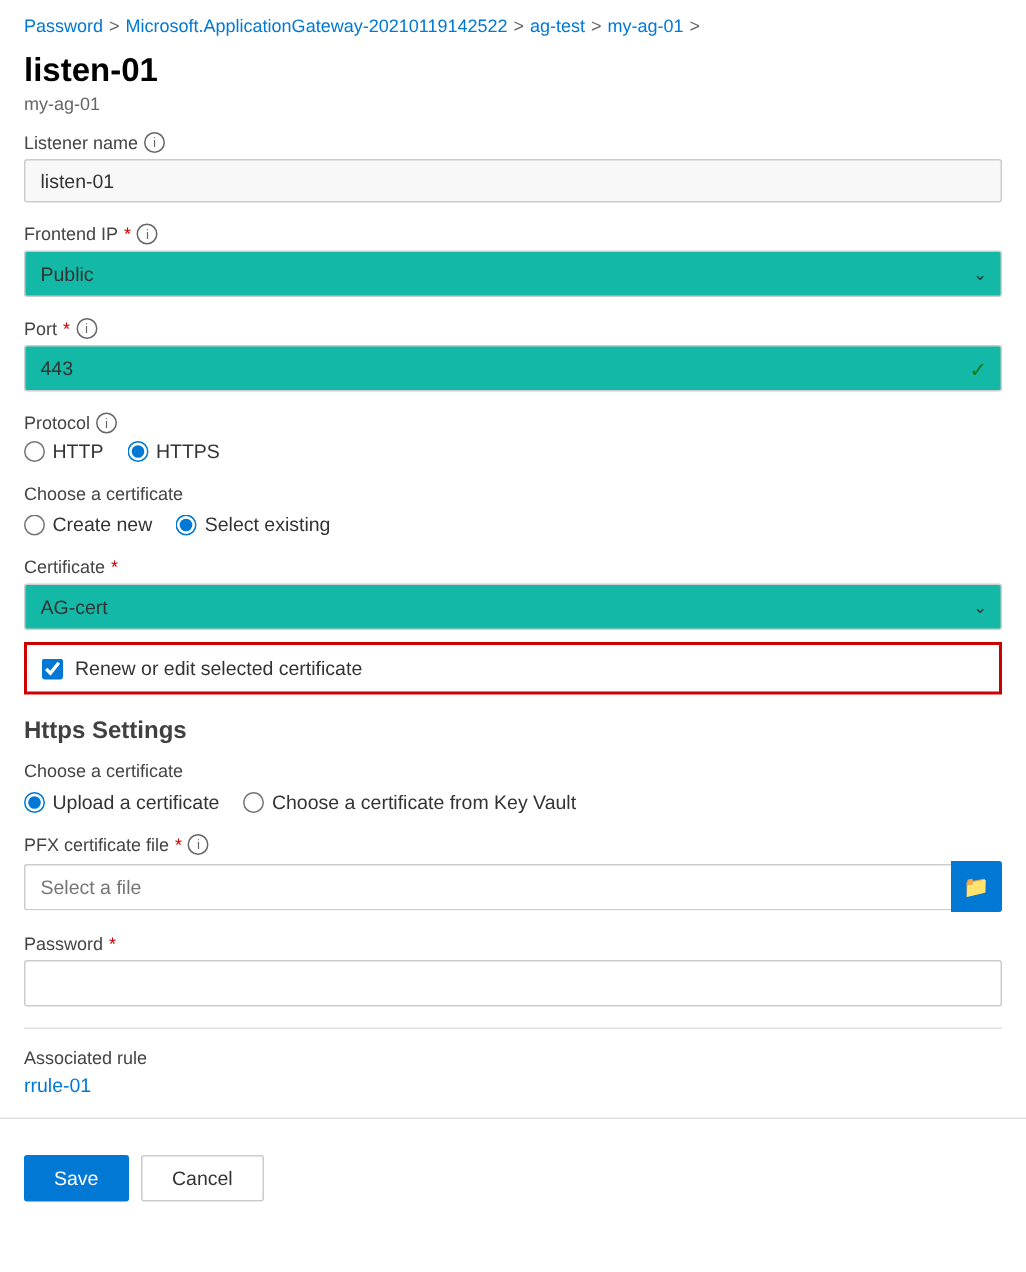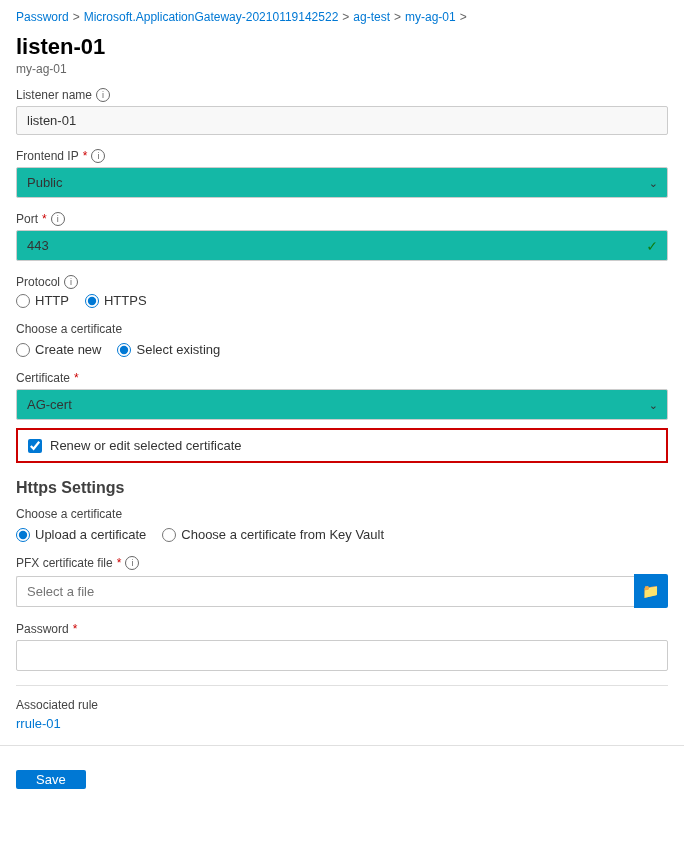--- a/index.html
+++ b/index.html
@@ -388,13 +388,14 @@
     <div class="associated-rule-label">Associated rule</div>
     <a class="associated-rule-link">rrule-01</a>
   </div>
 
 </div>
 
 <hr class="divider">
 
 <div class="action-buttons">
   <button class="btn-save">Save</button>
+  <button class="btn-cancel">Cancel</button>
 </div>
 
 </body></html>

